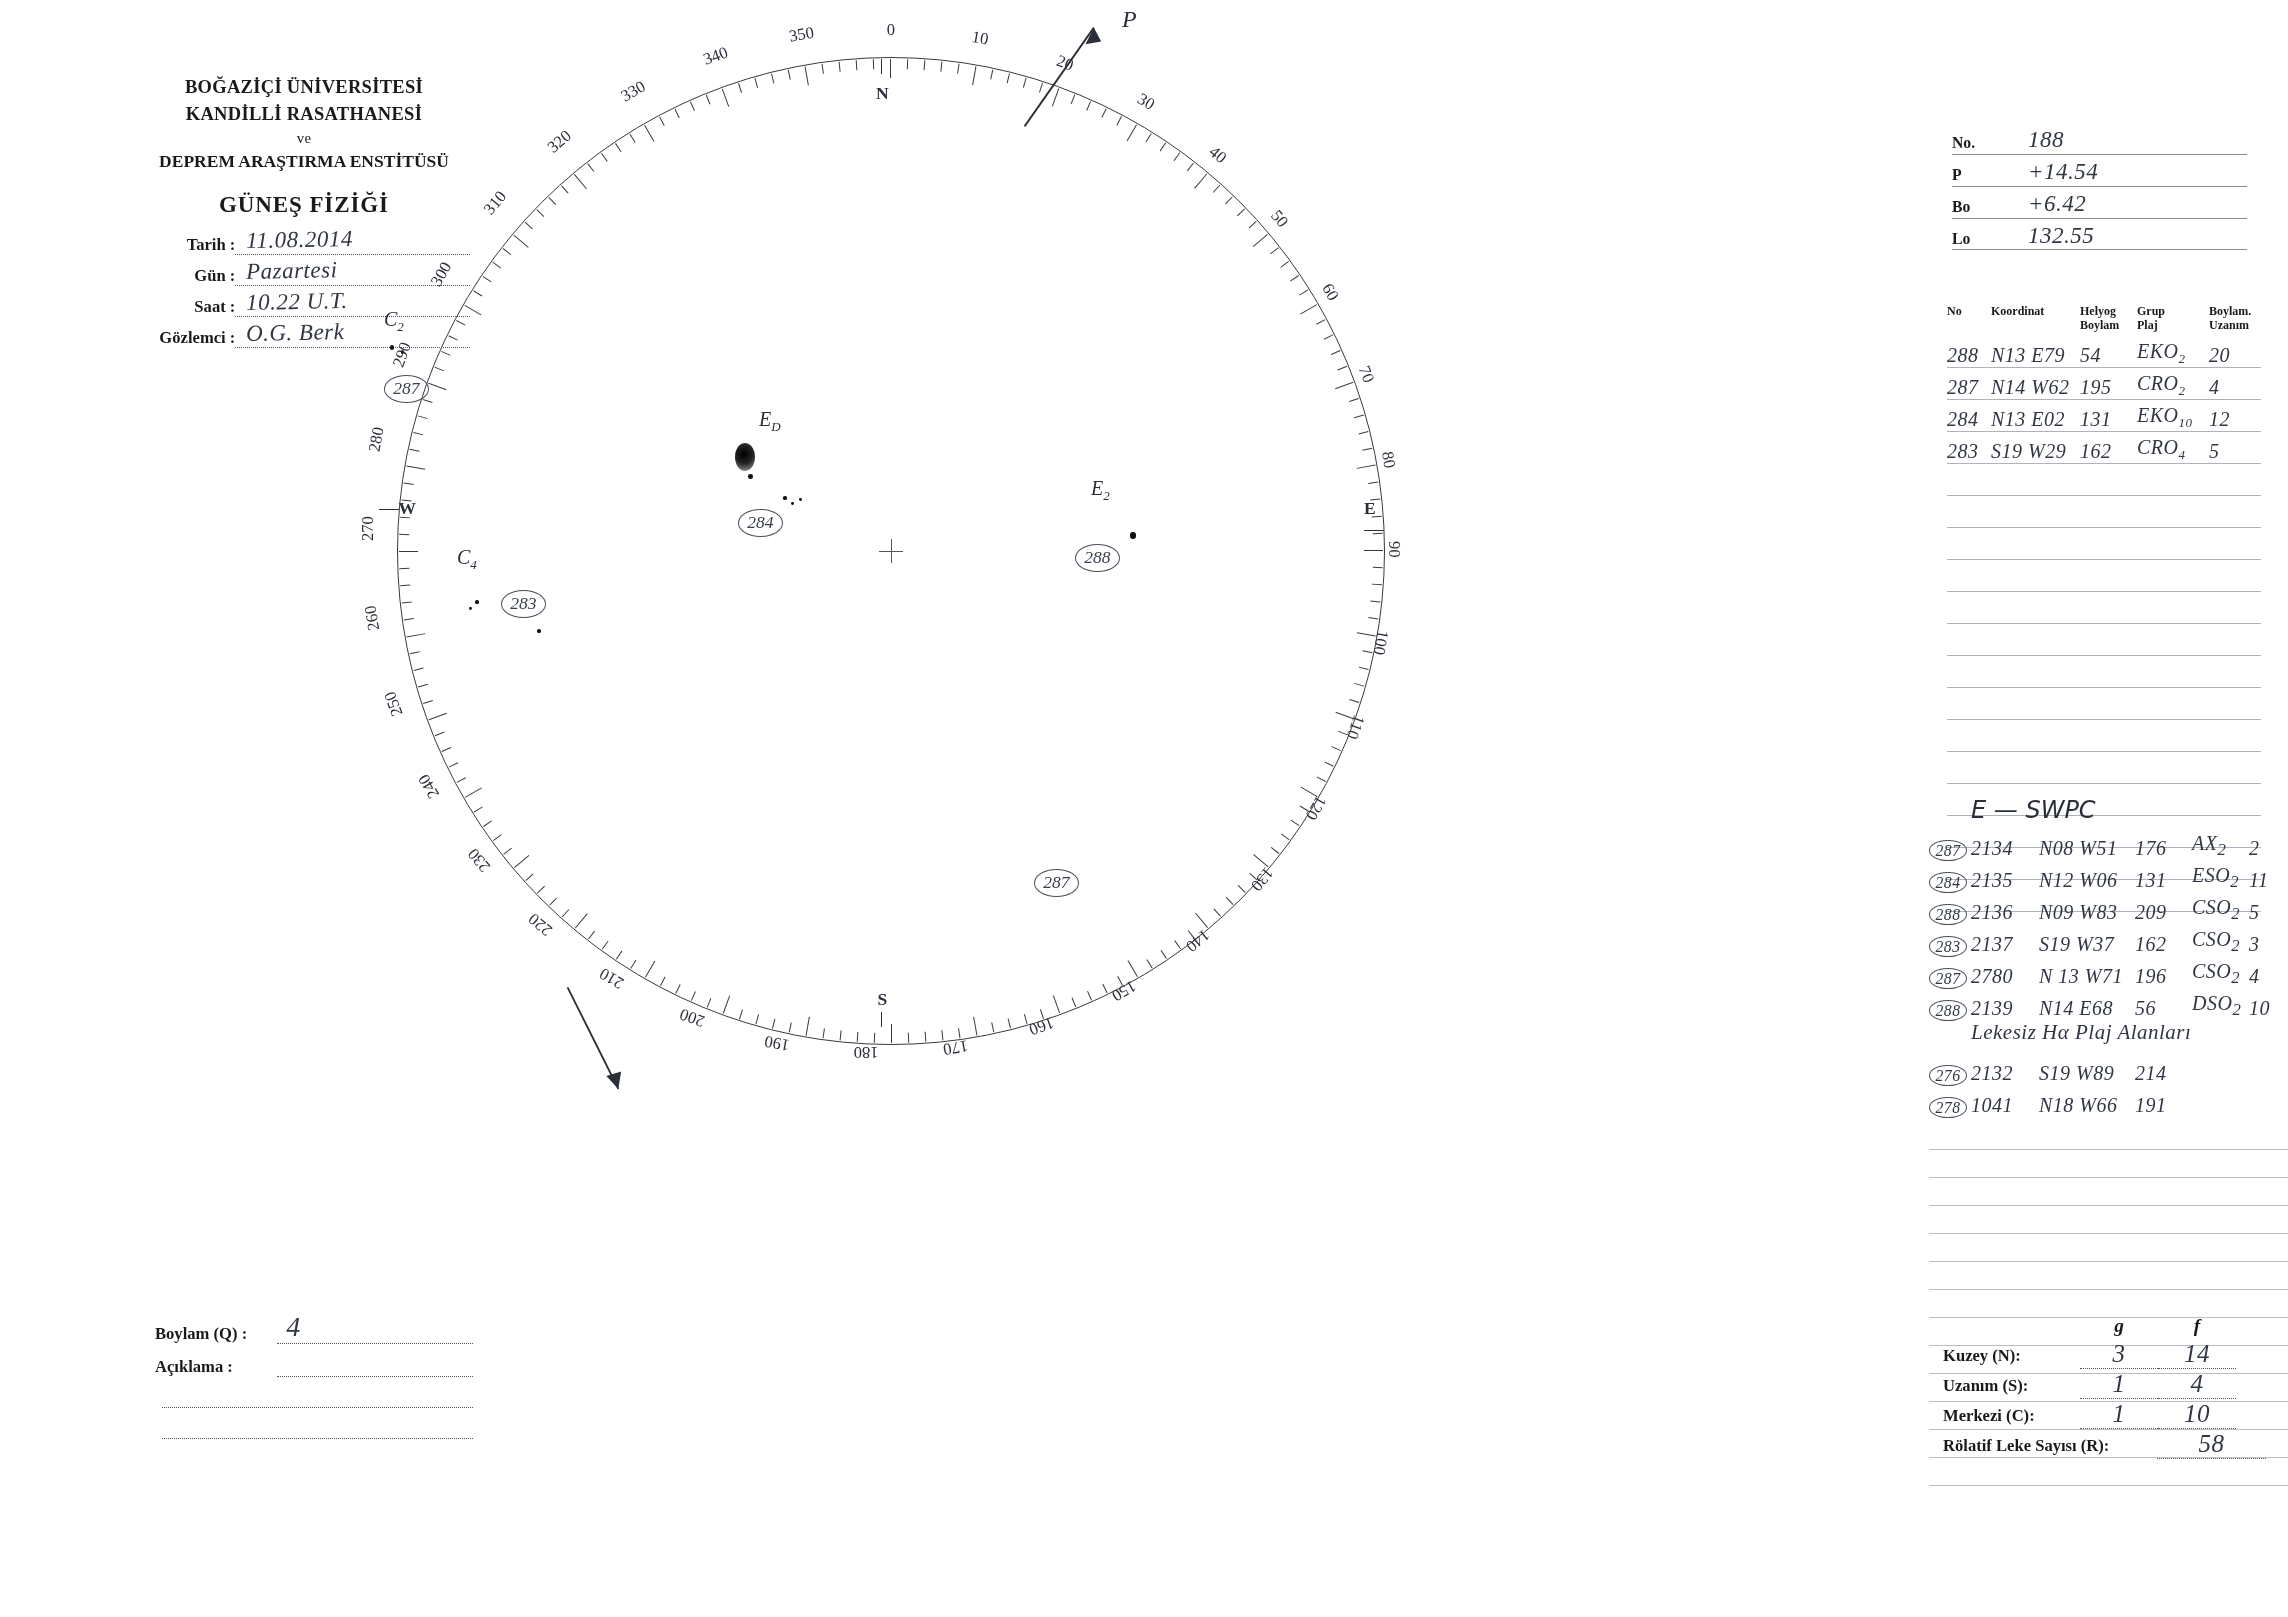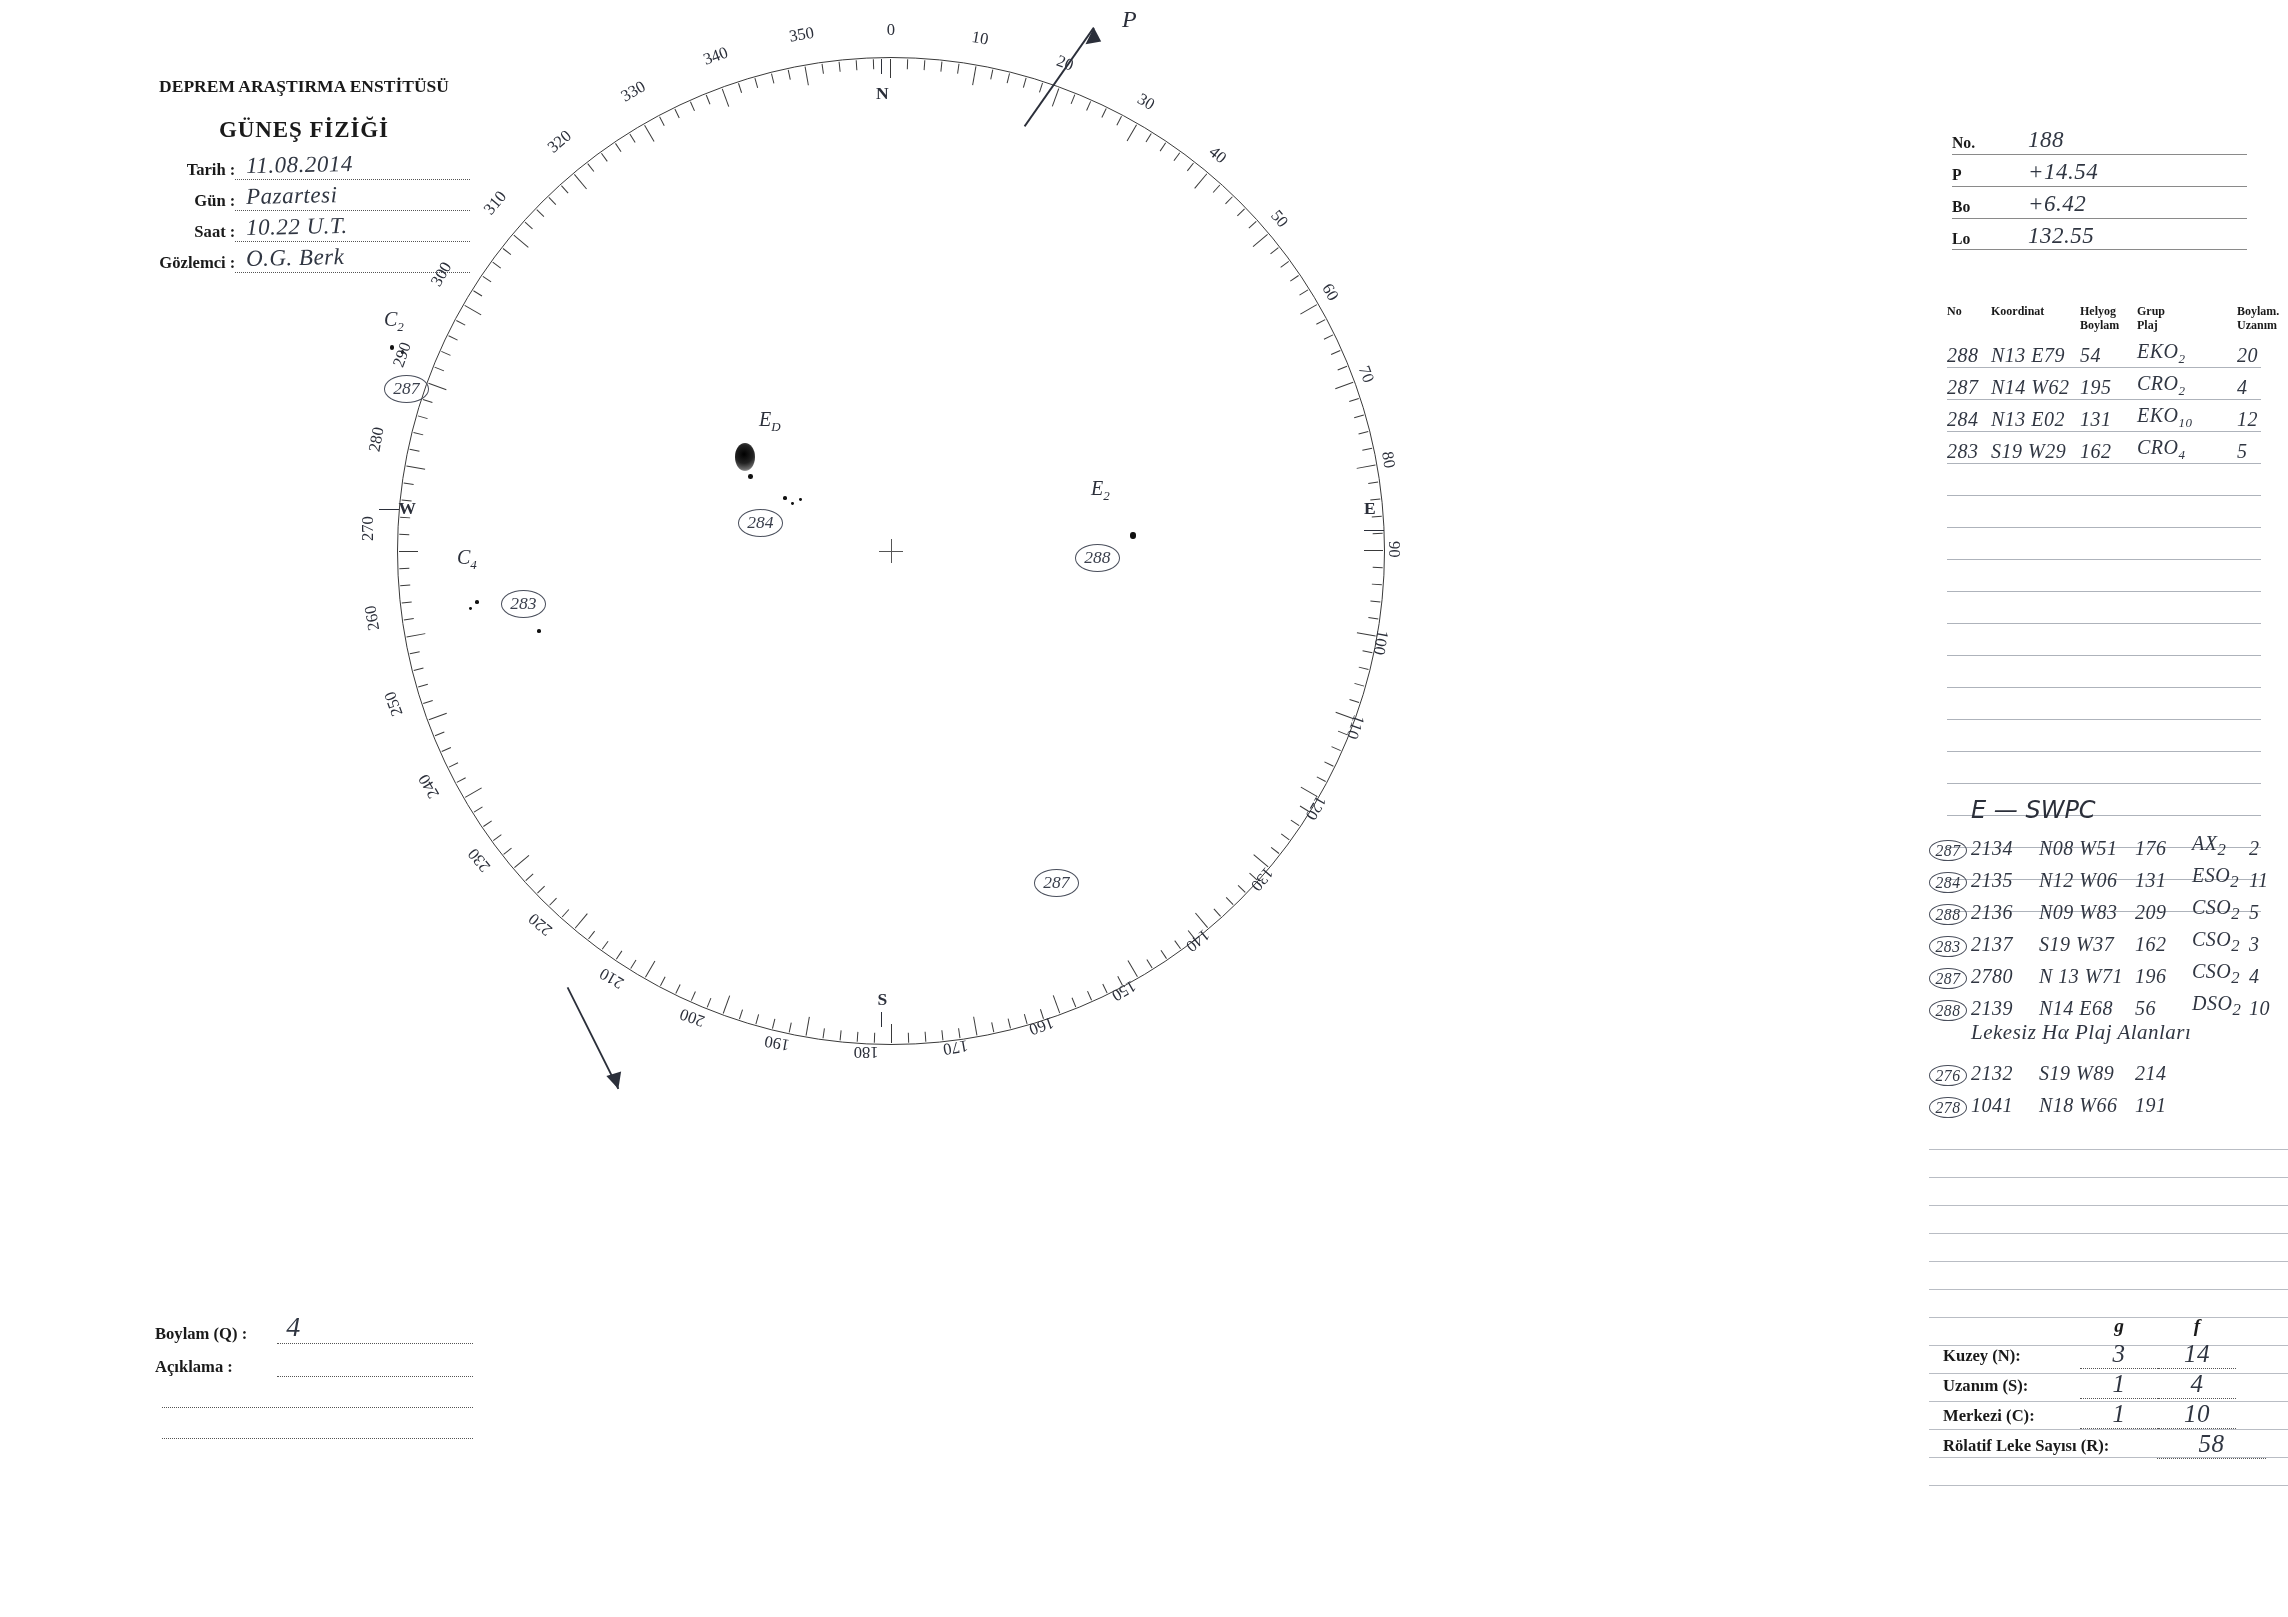--- a/index.html
+++ b/index.html
@@ -113,21 +113,21 @@
   #obs-table { position:absolute; left:1947px; top:305px; width:314px; }
   #obs-table .head {
     display:flex; font-size:12px; font-weight:bold; line-height:1.15;
     margin-bottom:3.7px;
   }
   #obs-table .head div { text-align:left; }
   .c-no { width:44px; flex:0 0 44px; }
   .c-ko { width:89px; flex:0 0 89px; }
   .c-hb { width:57px; flex:0 0 57px; }
   .c-gt { width:72px; flex:0 0 72px; }
-  .c-bu { width:52px; flex:0 0 52px;margin-left:28px; }
+  .c-bu { width:52px; flex:0 0 52px; }
   .obs-row {
     display:flex; font-size:20px; height:31px; align-items:flex-end;
     border-bottom:0.9px solid #aeb3bb;
   }
   .obs-row.empty { height:31px; }
   .obs-row div { font-style:italic; color:#303642; letter-spacing:0.5px; }
   .obs-row sub { font-size:13px; }
   
   #swpc { position:absolute; left:1929px; top:796px; width:369px; }
   #swpc .swpc-title {
@@ -172,20 +172,25 @@
     font-size:25px; font-weight:normal; position:absolute;
     left:0; right:0; bottom:0;
   }
   .sum-row.wide .lbl { width:214px; flex:0 0 214px; }
   .sum-row.wide .cell { width:109px; flex:0 0 109px; }
 </style>
 </head>
 <body>
 
 <div id="header-block">
+  <div class="inst">
+    <div>BOĞAZİÇİ ÜNİVERSİTESİ</div>
+    <div>KANDİLLİ RASATHANESİ</div>
+    <div class="ve">ve</div>
+  </div>
   <div class="dept">DEPREM ARAŞTIRMA ENSTİTÜSÜ</div>
   <div class="title">GÜNEŞ FİZİĞİ</div>
 
   <div id="meta-list">
     <div class="meta-row">
       <div class="lbl">Tarih :</div>
       <div class="dots">
         <div class="val hw">11.08.2014</div>
       </div>
     </div>

